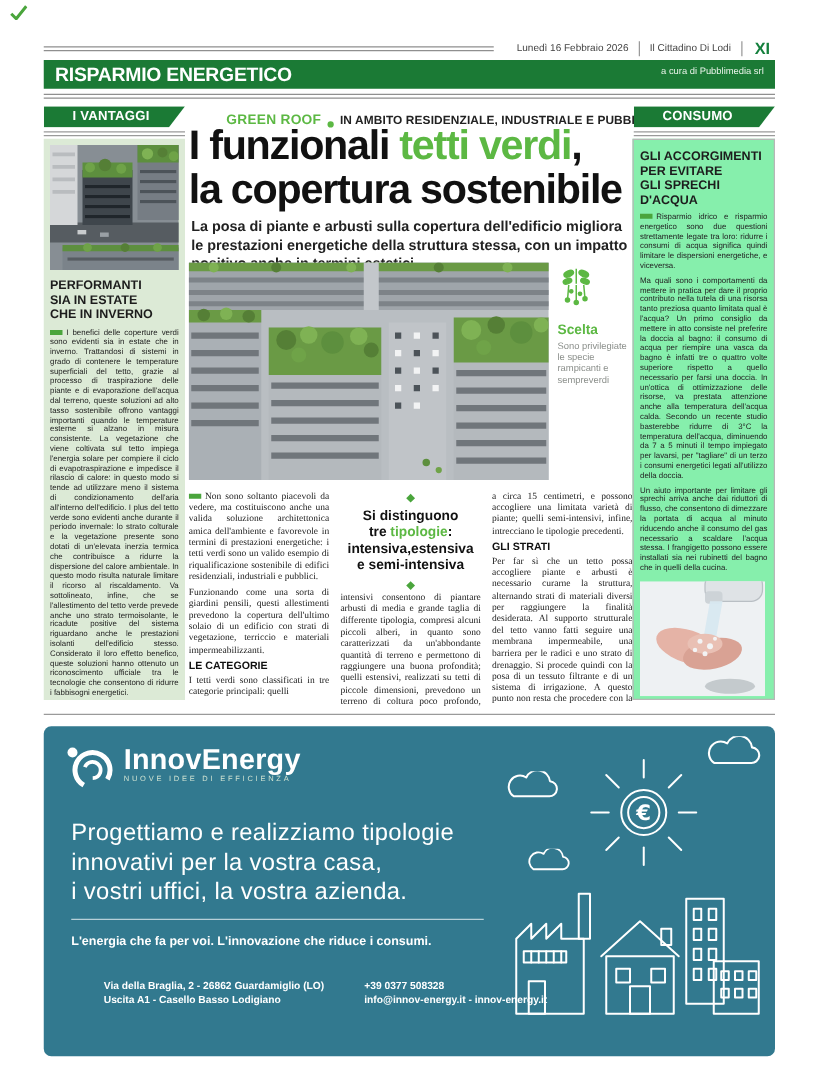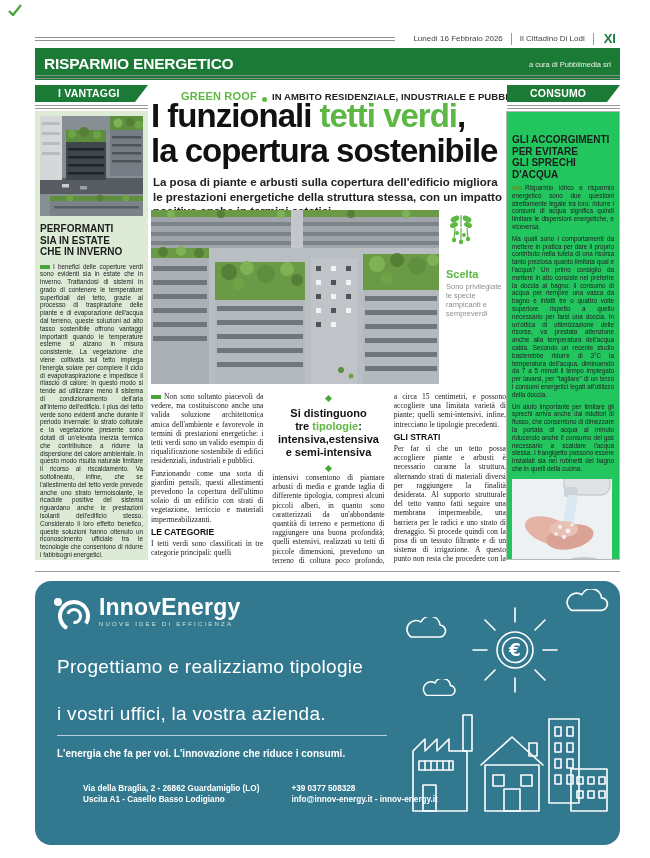--- a/index.html
+++ b/index.html
@@ -9,21 +9,21 @@
 
   
   .topmark { position:absolute; left:8px; top:4px; }
   .masthead { position:absolute; left:35px; top:31px; width:585px; height:15px; display:flex; align-items:center; }
   .rule-flex { flex:1; height:4px; border-top:1px solid #8f8f8f; border-bottom:1px solid #8f8f8f; margin-right:10px; }
   .mast-item { font-size:8px; color:#444; white-space:nowrap; padding:0 8px; }
   .mast-sep { width:1px; height:12px; background:#9a9a9a; }
   .mast-page { font-size:13px; font-weight:bold; color:#15803d; padding:0 4px 0 10px; }
 
   .banner { position:absolute; left:35px; top:48px; width:585px; height:23px; background:#1b7a35;
-            display:flex; align-items:center; justify-content:space-between; padding:16px 9px; }
+            display:flex; justify-content:space-between; padding:4px 9px; }
   .banner-title { color:#fff; font-weight:bold; font-size:15.5px; letter-spacing:-.2px; }
   .banner-credit { color:#eaf4ea; font-size:7.5px; }
   .rule-under-banner { position:absolute; left:35px; top:75px; width:585px; height:4px;
             border-top:1px solid #8f8f8f; border-bottom:1px solid #8f8f8f; }
 
   
   .kick-box { position:absolute; top:85px; height:17px; background:#1b7a35; color:#fff;
               font-weight:bold; font-size:10.5px; line-height:17px; padding-left:23px; width:113px;
               clip-path:polygon(0 0,100% 0,calc(100% - 13px) 100%,0 100%); letter-spacing:.2px; }
   .kick-left { left:35px; }
@@ -39,56 +39,56 @@
   
   .left-panel { position:absolute; left:35px; top:111px; width:113px; height:449px;
                 background:#dcead6; padding:5px; overflow:hidden; }
   .panel-photo { display:block; width:103px; }
   .panel-head { font-size:10px; line-height:11.5px; font-weight:bold; color:#1c1c1c; margin-top:7px; }
   .panel-body { font-size:6.3px; line-height:7.8px; text-align:justify; color:#222; margin-top:5px; }
   .bullet { display:inline-block; width:10px; height:4px; background:#4aa53c; margin-right:3px; }
 
   
   .right-panel { position:absolute; left:506px; top:111px; width:114px; height:449px;
-                 background:#22c55e; border:1px solid #b7b7b7; padding:20px 5px; overflow:hidden; }
+                 background:#86efac; border:1px solid #b7b7b7; padding:6px 5px; overflow:hidden; }
   .right-panel .panel-head { margin-top:2px; }
   .right-panel p { font-size:6.3px; line-height:7.8px; text-align:justify; color:#222; margin-top:4px; }
   .right-photo { display:block; width:100px; margin-top:6px; }
 
   
   .headline { position:absolute; left:151px; top:98px; width:368px;
               font-size:33px; line-height:35px; font-weight:bold; letter-spacing:-1px; color:#111; }
   .headline .grn { color:#5cb843; }
   .standfirst { position:absolute; left:153px; top:175px; width:352px;
                 font-size:11.5px; line-height:14.5px; font-weight:bold; color:#222; }
 
   .main-photo { position:absolute; left:151px; top:210px; width:288px; height:174px; }
   .caption-col { position:absolute; left:446px; top:213px; width:57px; }
-  .caption-title { color:#5cb843; font-weight:bold; font-size:11px; margin-top:19px; }
+  .caption-title { color:#5cb843; font-weight:bold; font-size:11px; margin-top:8px; }
   .caption-text { color:#8b8f8b; font-size:7.5px; line-height:9px; margin-top:2px; }
 
   .cols { position:absolute; left:151px; top:392px; width:355px; height:173px;
           display:flex; gap:9px; overflow:hidden; }
   .col { flex:1; font-family:"Liberation Serif", serif; font-size:7.6px; line-height:9.2px;
          text-align:justify; color:#1a1a1a; }
   .col p { margin-bottom:3px; }
   .col-head { font-family:"Liberation Sans", sans-serif; font-weight:bold; font-size:8.5px;
               margin:4px 0 2px; color:#111; }
 
   .quote { text-align:center; font-family:"Liberation Sans", sans-serif; font-weight:bold;
            font-size:11px; line-height:13px; color:#111; margin-bottom:7px; }
   .diamond { width:5px; height:5px; background:#4aa53c; transform:rotate(45deg); margin:4px auto 6px; }
   .diamond.bot { margin:6px auto 2px; }
   .quote .grn { color:#5cb843; }
 
   .rule-bottom { position:absolute; left:35px; top:571px; width:585px; height:1px; background:#9a9a9a; }
 
   
   .ad { position:absolute; left:35px; top:581px; width:585px; height:264px;
-        background:#32798f; border-radius:16px; overflow:hidden; }
+        background:#32798f; border-radius:6px; overflow:hidden; }
   .ad-logo { position:absolute; left:18px; top:13px; display:flex; align-items:flex-start; gap:6px; }
   .ad-brand { color:#fff; font-weight:bold; font-size:23px; letter-spacing:.2px; line-height:26px; }
   .ad-tagline { color:#cfe3d2; font-size:6px; letter-spacing:2.2px; margin-top:1px; }
   .ad-headline { position:absolute; left:22px; top:74px; color:#fff; font-size:19px;
                  line-height:23.5px; letter-spacing:.3px; font-weight:400; }
   .ad-divider { position:absolute; left:22px; top:154px; width:330px; height:1px; background:rgba(255,255,255,.65); }
   .ad-slogan { position:absolute; left:22px; top:167px; color:#fff; font-weight:bold; font-size:10px; }
   .ad-footer { position:absolute; left:48px; top:202px; display:flex; gap:32px;
                color:#fff; font-weight:bold; font-size:8.2px; line-height:11px; }
   .ad-illu { position:absolute; }
@@ -335,21 +335,21 @@
         <circle cx="5" cy="8" r="4" fill="#fff"></circle>
       </svg>
       <div>
         <div class="ad-brand">InnovEnergy</div>
         <div class="ad-tagline">NUOVE IDEE DI EFFICIENZA</div>
       </div>
     </div>
 
     <div class="ad-headline">
       <span>Progettiamo e realizziamo tipologie</span><br>
-      <br>
+      <span>innovativi per la vostra casa,</span><br>
       <span>i vostri uffici, la vostra azienda.</span>
     </div>
 
     <svg class="ad-illu" style="left:425px; top:14px;" width="110" height="110" viewBox="0 0 110 110">
       <g stroke="#fff" stroke-width="1.6" fill="none" stroke-linecap="round">
         <circle cx="55" cy="55" r="18"></circle>
         <circle cx="55" cy="55" r="12.5"></circle>
         <line x1="55" y1="13" x2="55" y2="27"></line>
           <line x1="55" y1="83" x2="55" y2="97"></line>
         <line x1="13" y1="55" x2="27" y2="55"></line>

